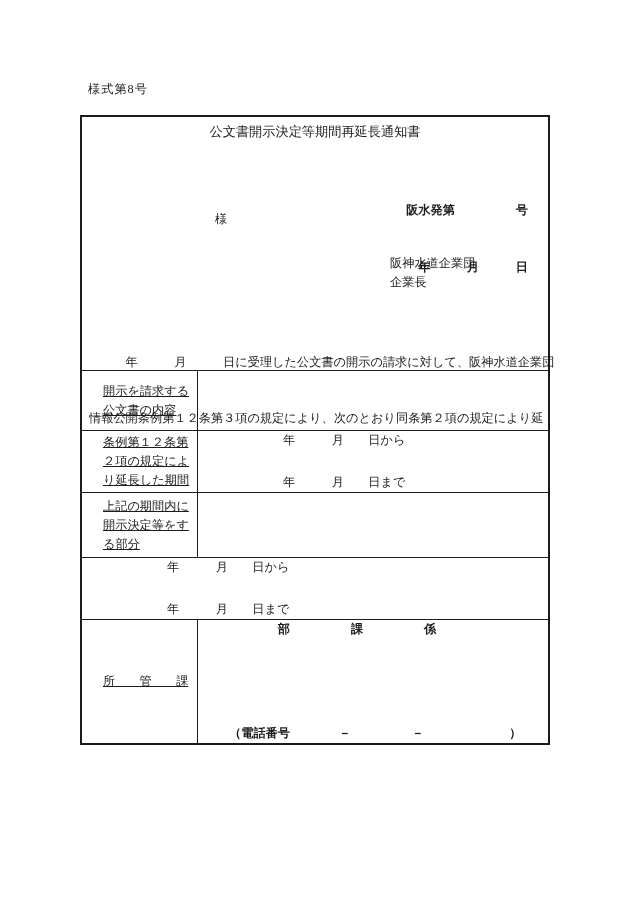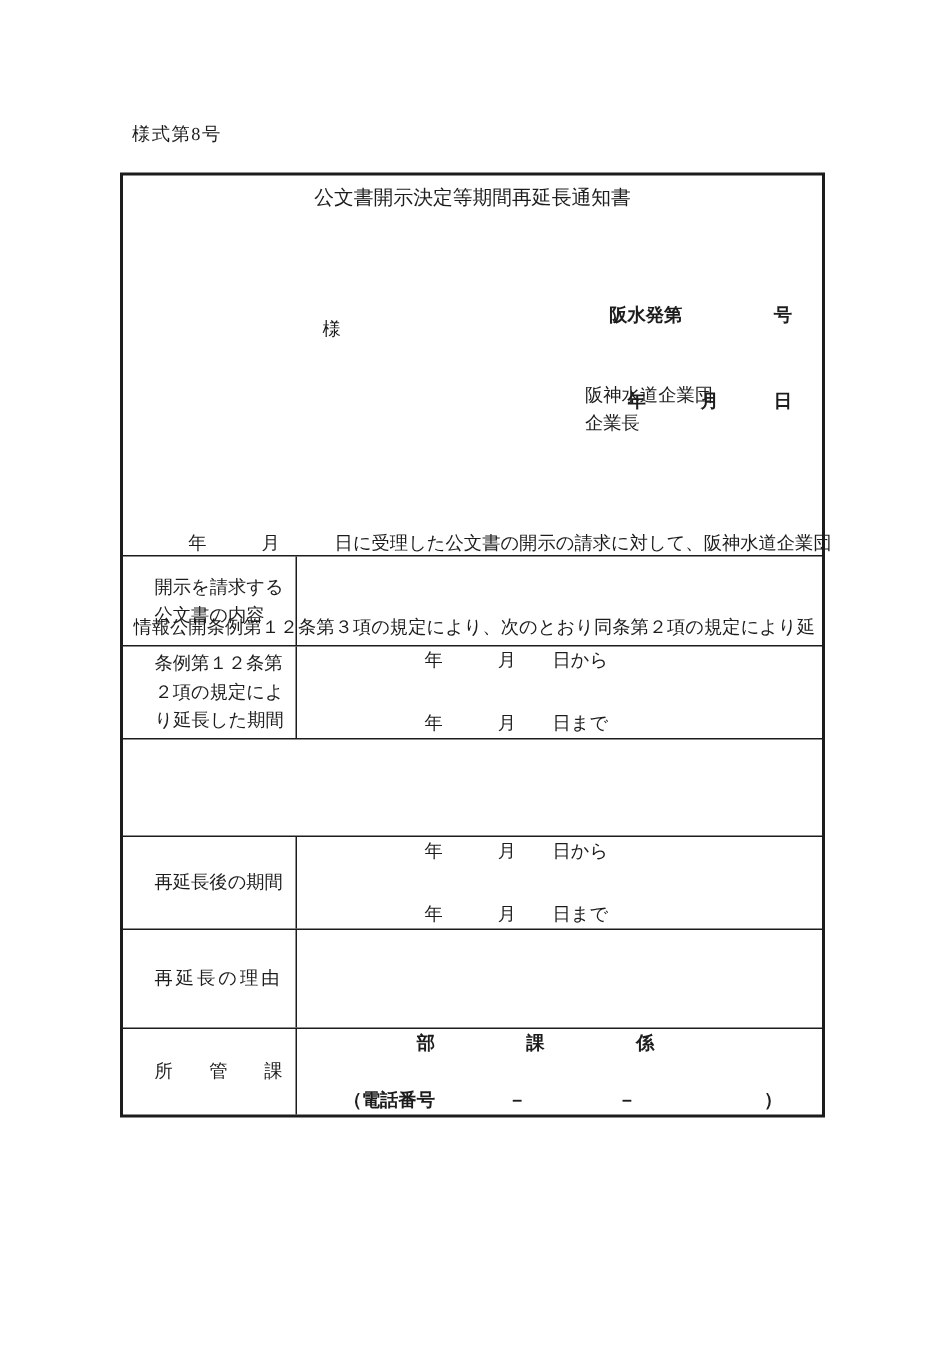--- a/index.html
+++ b/index.html
@@ -24,21 +24,21 @@
   .addressee { position:absolute; left:133px; top:94px; }
   .sender { position:absolute; left:308px; top:137px; line-height:19px; }
   .body-text { position:absolute; left:7px; top:198px; line-height:18.8px; white-space:pre; }
   .table { position:absolute; left:0; right:0; top:253px; bottom:0; display:flex; flex-direction:column; }
   .row { display:flex; border-top:1px solid #1c1c1c; box-sizing:border-box; }
   .r1{height:60px} .r2{height:62px} .r3{height:65px} .r4{height:62px} .r5{height:66px} .r6{flex:1}
   .label-cell {
     width:116px; box-sizing:border-box;
     border-right:1px solid #1c1c1c;
     display:flex; flex-direction:column; justify-content:center;
-    padding-left:21px; line-height:19px; white-space:pre;
+    padding-left:21px; line-height:19px; white-space:pre;text-decoration:underline;
   }
   .r5 .label-cell { letter-spacing:2px; }
   .value-cell {
     flex:1; display:flex; flex-direction:column; justify-content:space-between;
     line-height:19px; white-space:pre;
   }
   .value-dates { padding-left:85px; }
   .value-phone { padding-left:31px;font-weight:bold; }
 </style>
 </head>
@@ -85,39 +85,35 @@
           <div>２項の規定によ</div>
           <div>り延長した期間</div>
         </div>
         <div class="value-cell value-dates">
           <div>年　　　月　　日から</div>
           <div>年　　　月　　日まで</div>
         </div>
       </div>
 
       <div class="row r3">
+        <div class="label-cell">
+          <div>上記の期間内に</div>
+          <div>開示決定等をす</div>
+          <div>る部分</div>
+        </div>
         <div class="value-cell"></div>
       </div>
 
       <div class="row r4">
-        <div class="label-cell">
-          <div>再延長後の期間</div>
-        </div>
         <div class="value-cell value-dates">
           <div>年　　　月　　日から</div>
           <div>年　　　月　　日まで</div>
         </div>
       </div>
 
-      <div class="row r5">
-        <div class="label-cell">
-          <div>再延長の理由</div>
-        </div>
-        <div class="value-cell"></div>
-      </div>
 
       <div class="row r6">
         <div class="label-cell">
           <div>所　　管　　課</div>
         </div>
         <div class="value-cell value-phone">
           <div>　　　　部　　　　　課　　　　　係</div>
           <div>（電話番号　　　　－　　　　　－　　　　　　　）</div>
         </div>
       </div>

